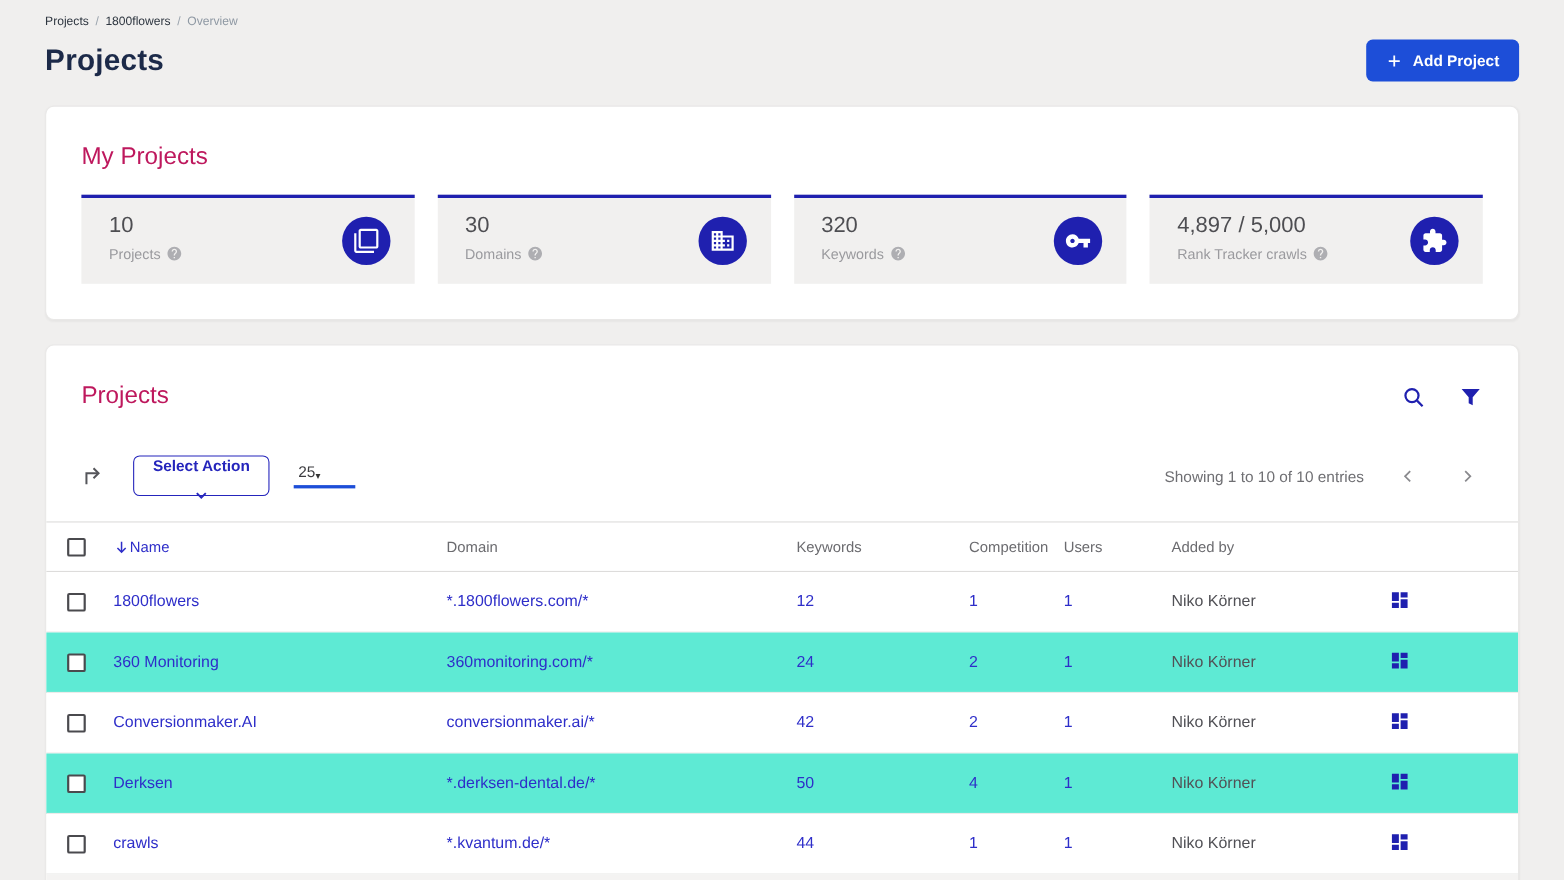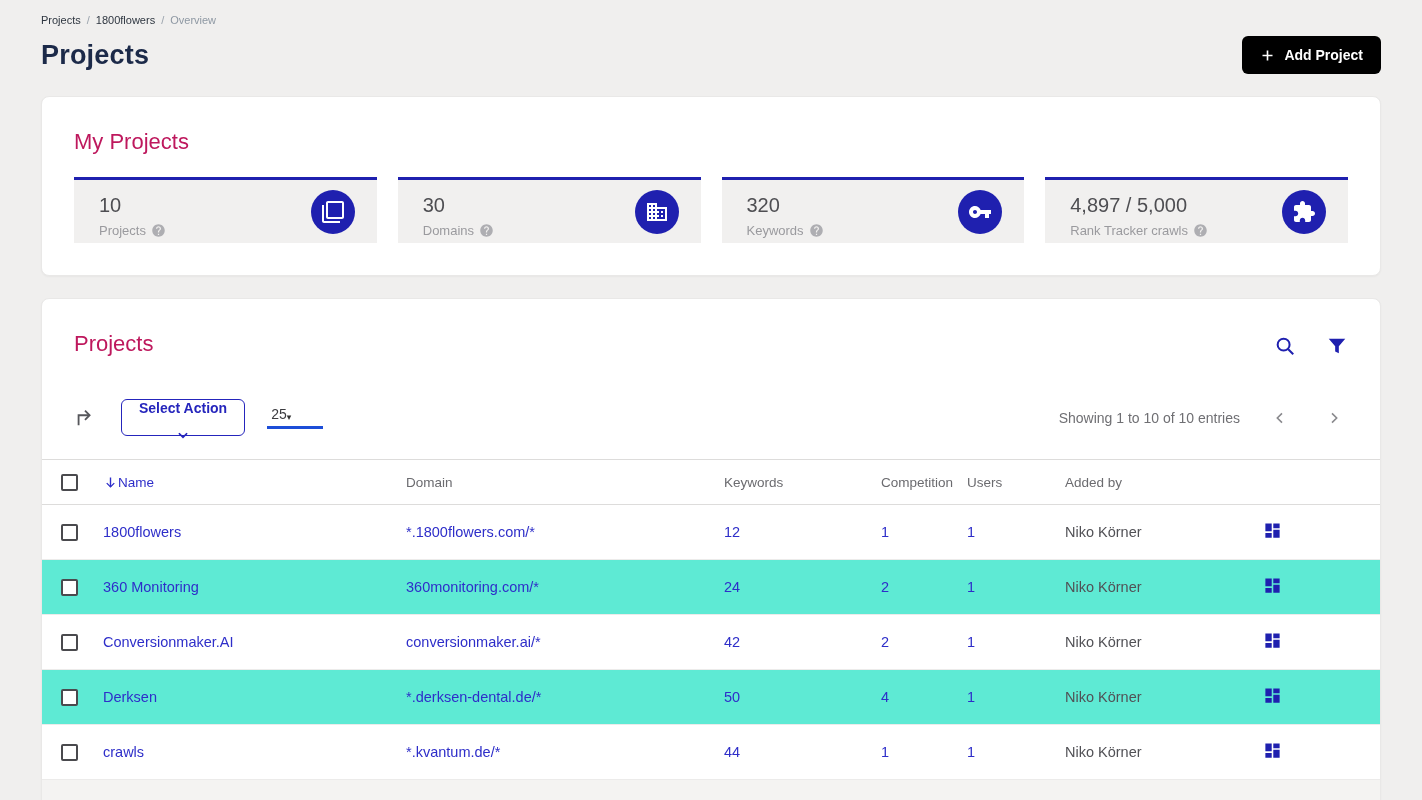--- a/index.html
+++ b/index.html
@@ -14,38 +14,38 @@
   
   .breadcrumb { padding-top:14px; font-size:11px; color:#8e98a3; }
   .breadcrumb .crumb-link { color:#2e3640; text-decoration:none; cursor:pointer; }
   .breadcrumb .sep { margin:0 6px; color:#9aa3ad; }
   .breadcrumb .crumb-current { color:#8e98a3; }
 
   .title-row { display:flex; justify-content:space-between; align-items:center; margin-top:10px; }
   h1.page-title { font-size:27px; font-weight:700; color:#1c2a49; letter-spacing:.2px; }
   .btn-primary {
     display:flex; align-items:center; gap:9px;
-    background:#000000; color:#fff; border:none; border-radius:6px;
+    background:#1d4ed8; color:#fff; border:none; border-radius:6px;
     height:38px; padding:0 18px; font-size:14px; font-weight:600; cursor:pointer;
     font-family:"Liberation Sans", sans-serif;
   }
 
   
   .card {
     background:#fff; border-radius:8px; margin-top:22px;
     border:1px solid #e9e8e7; box-shadow:0 1px 2px rgba(0,0,0,.04);
     padding:32px;
   }
   .card-title { font-size:22px; font-weight:400; color:#be185d; }
 
   
   .stats-row { display:flex; gap:21px; margin-top:22px; }
   .stat-card {
     flex:1; background:#f1f0ef; border-top:3px solid #1f20af;
-    height:66px; padding:14px 20px 0 25px;
+    height:81px; padding:14px 20px 0 25px;
     display:flex; justify-content:space-between; align-items:flex-start;
     position:relative;
   }
   .stat-value { font-size:20px; color:#4e4e52; }
   .stat-label { font-size:13px; color:#9a9a9e; margin-top:6px; display:flex; align-items:center; gap:5px; }
   .stat-icon-circle {
     width:44px; height:44px; border-radius:50%; background:#1f20af;
     display:flex; align-items:center; justify-content:center;
     position:absolute; right:22px; top:50%; transform:translateY(-50%);
   }

